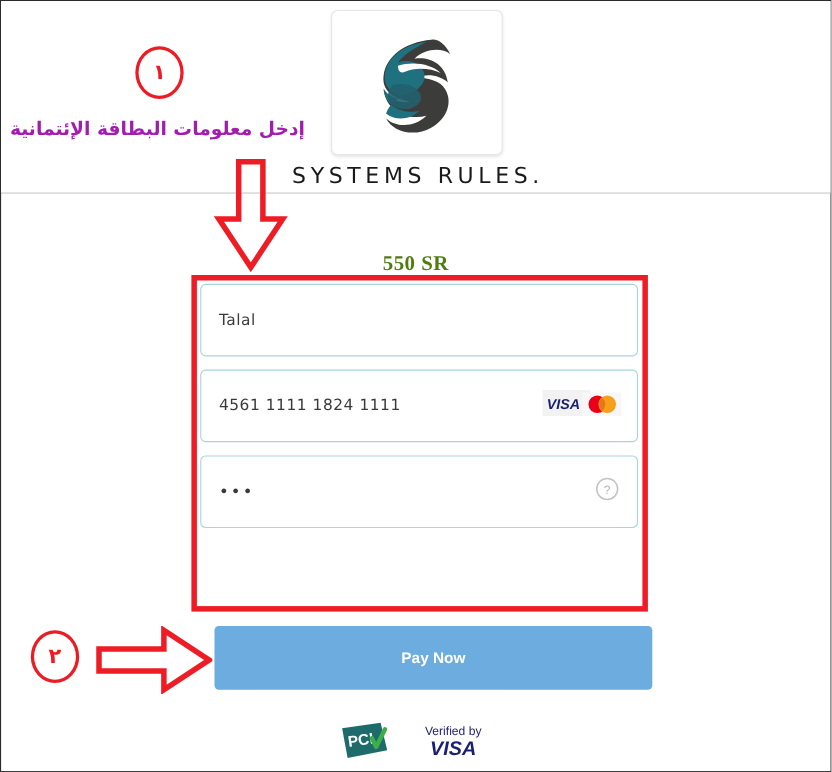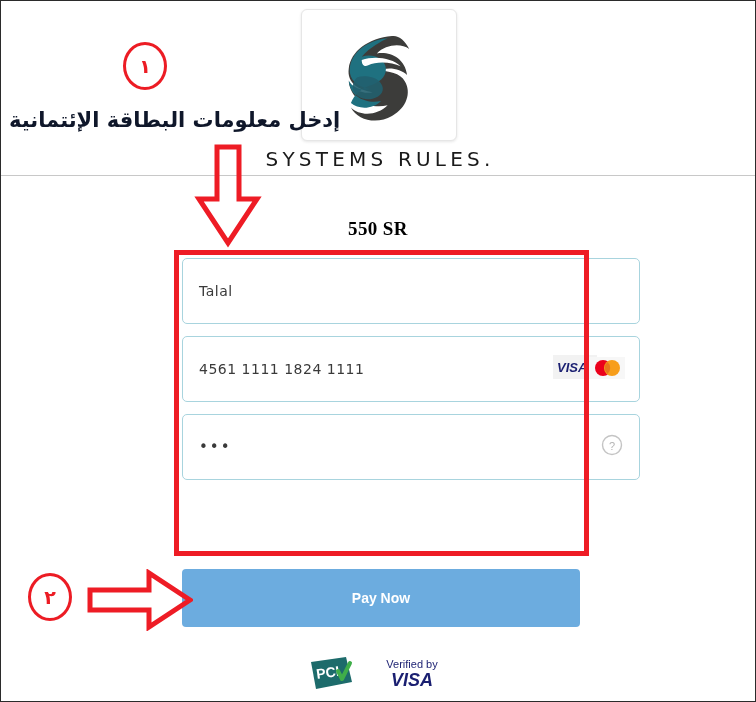--- a/index.html
+++ b/index.html
@@ -40,35 +40,35 @@
     text-align: center;
     font-family: "DejaVu Sans", sans-serif;
     font-size: 20px;
     letter-spacing: 4.2px;
     color: #1a1a1a;
     text-indent: 4px;
   }
 
   
   .amount {
-    position: absolute; left: 0; top: 217px; width: 754px;
+    position: absolute; left: 0; top: 228px; width: 754px;
     text-align: center;
     font-family: "Liberation Serif", serif;
     font-weight: bold;
     font-size: 19px;
-    color: #000000;
+    color: #4d7c0f;
     letter-spacing: .4px;
   }
 
   
   .form-area {
     position: absolute; left: 181px; top: 257px; width: 398px;
   }
   .field {
-    width: 458px; height: 66px;
+    width: 398px; height: 66px;
     border: 1px solid #a8d4de;
     border-radius: 5px;
     background: #ffffff;
     margin-bottom: 12px;
     position: relative;
     display: flex; align-items: center;
     padding: 0 16px;
   }
   .field-value {
     font-family: "DejaVu Sans", sans-serif;
@@ -84,21 +84,21 @@
     transform: translateY(-50%);
     display: flex; align-items: flex-end;
   }
   .help-icon {
     position: absolute; right: 16px; top: 50%;
     transform: translateY(-50%);
   }
 
   
   .pay-button {
-    position: absolute; left: 181px; top: 568px;
+    position: absolute; left: 194px; top: 568px;
     width: 398px; height: 58px;
     background: #6cacdf;
     border: none; border-radius: 4px;
     color: #ffffff;
     font-family: "Liberation Sans", sans-serif;
     font-weight: bold;
     font-size: 14px;
     cursor: pointer;
     display: flex; align-items: center; justify-content: center;
   }
@@ -116,24 +116,24 @@
     width: 44px; height: 48px;
     border: 3px solid #ec1c24;
     border-radius: 50%;
     display: flex; align-items: center; justify-content: center;
     color: #ec1c24;
     font-family: "DejaVu Sans", sans-serif;
     font-size: 19px;
     font-weight: bold;
   }
   .anno-text {
-    color: #0f172a;
-    font-family: "DejaVu Sans", sans-serif;
-    font-weight: bold;
-    font-size: 21px;
+    color: #a21caf;
+    font-family: "DejaVu Sans", sans-serif;
+    font-weight: bold;
+    font-size: 17px;
     direction: rtl;
     white-space: nowrap;
   }
   .anno-rect {
     position: absolute;
     left: 173px; top: 249px;
     width: 415px; height: 306px;
     border: 5px solid #ee1c25;
     pointer-events: none;
   }

